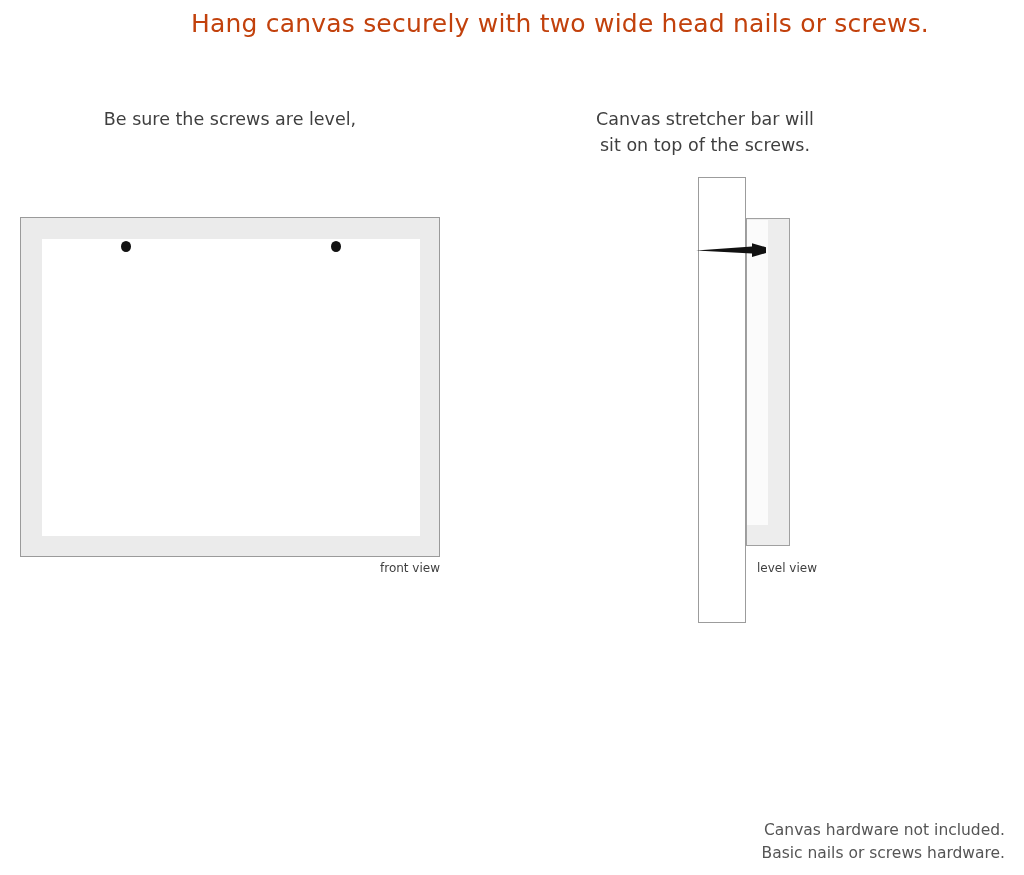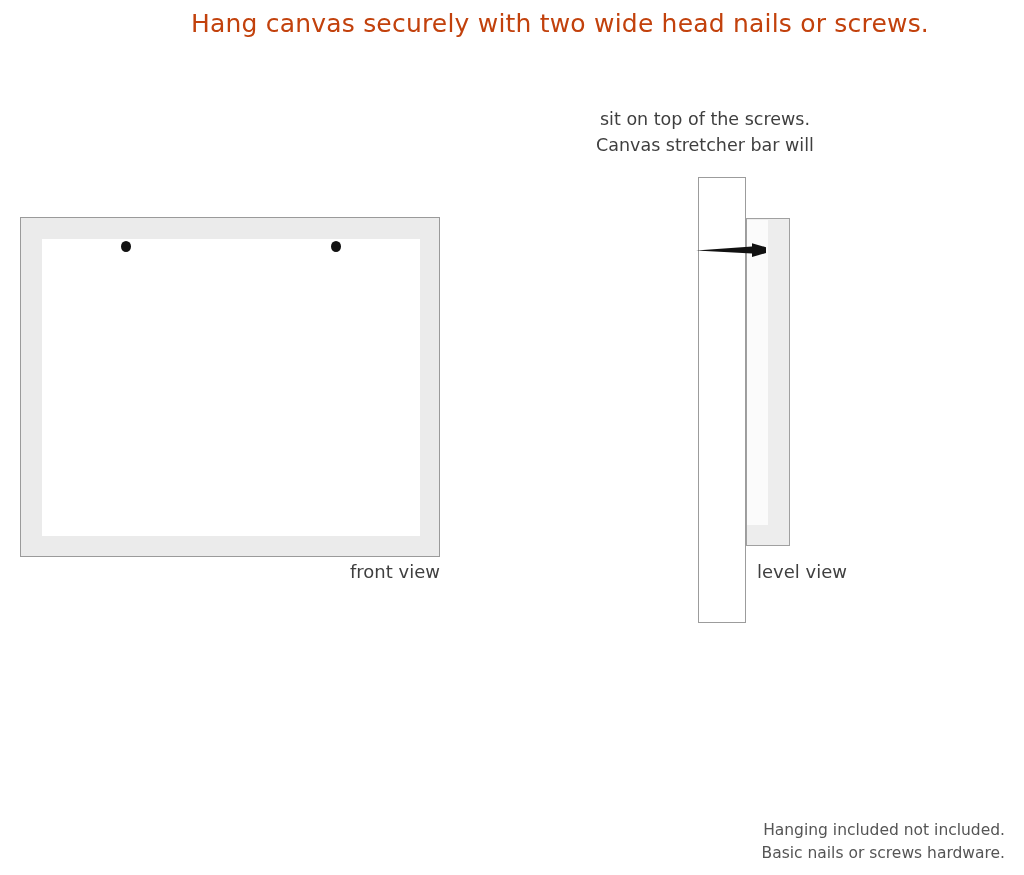--- a/index.html
+++ b/index.html
@@ -78,21 +78,21 @@
     height: 11px;
     background: #111111;
     border-radius: 50%;
     top: 23px;
   }
   .screw-dot.left  { left: 100px; }
   .screw-dot.right { left: 310px; }
 
   .view-label {
     position: absolute;
-    font-size: 18px;
+    font-size: 12px;
     font-weight: 400;
     color: #3f3f3f;
     white-space: nowrap;
   }
   .label-front {
     left: 240px;
     top: 561px;
     width: 200px;
     text-align: right;
   }
@@ -162,25 +162,26 @@
     color: #555555;
   }
   .footer .line { display: block; white-space: nowrap; }
 </style>
 </head>
 <body>
 
 <div class="headline">Hang canvas securely with two wide head nails or screws.</div>
 
 <div class="caption caption-left">
+  <span class="line">Be sure the screws are level,</span>
 </div>
 
 <div class="caption caption-right">
+  <span class="line">Canvas stretcher bar will</span>
   <span class="line">sit on top of the screws.</span>
-  <span class="line">Canvas stretcher bar will</span>
 </div>
 
 <div class="front-view">
   <div class="front-inner"></div>
   <div class="screw-dot left"></div>
   <div class="screw-dot right"></div>
 </div>
 <div class="view-label label-front">front view</div>
 
 <div class="side-view">
@@ -190,15 +191,15 @@
   <div class="screw-side">
     <svg width="72" height="16" viewBox="0 0 72 16" xmlns="http://www.w3.org/2000/svg">
       <polygon points="0,8.4 56,4.6 56,11.6" fill="#111111"></polygon>
       <polygon points="56,1.2 56,15.0 70,11.0 70,5.2" fill="#111111"></polygon>
     </svg>
   </div>
 </div>
 <div class="view-label label-side">level view</div>
 
 <div class="footer">
-  <span class="line">Hanging included not included.</span>
+  <span class="line">Canvas hardware not included.</span>
   <span class="line">Basic nails or screws hardware.</span>
 </div>
 
 </body></html>

